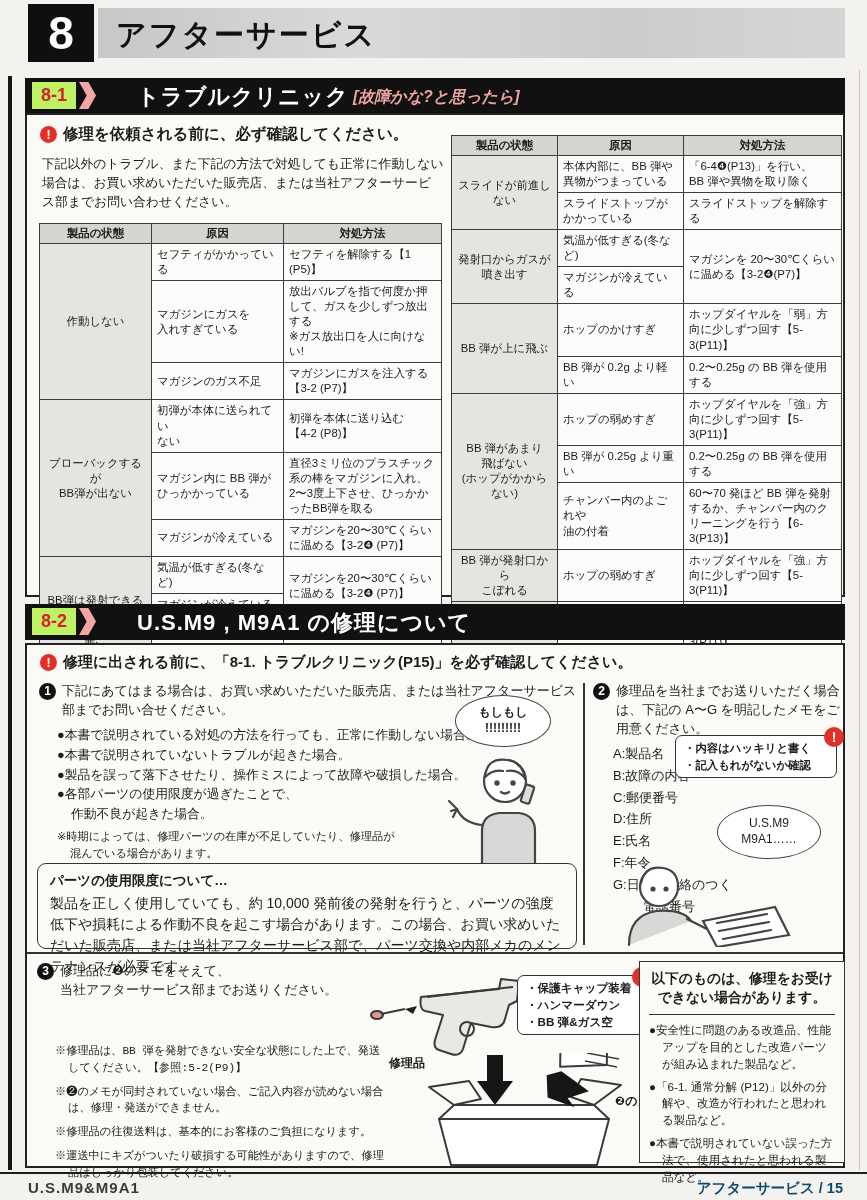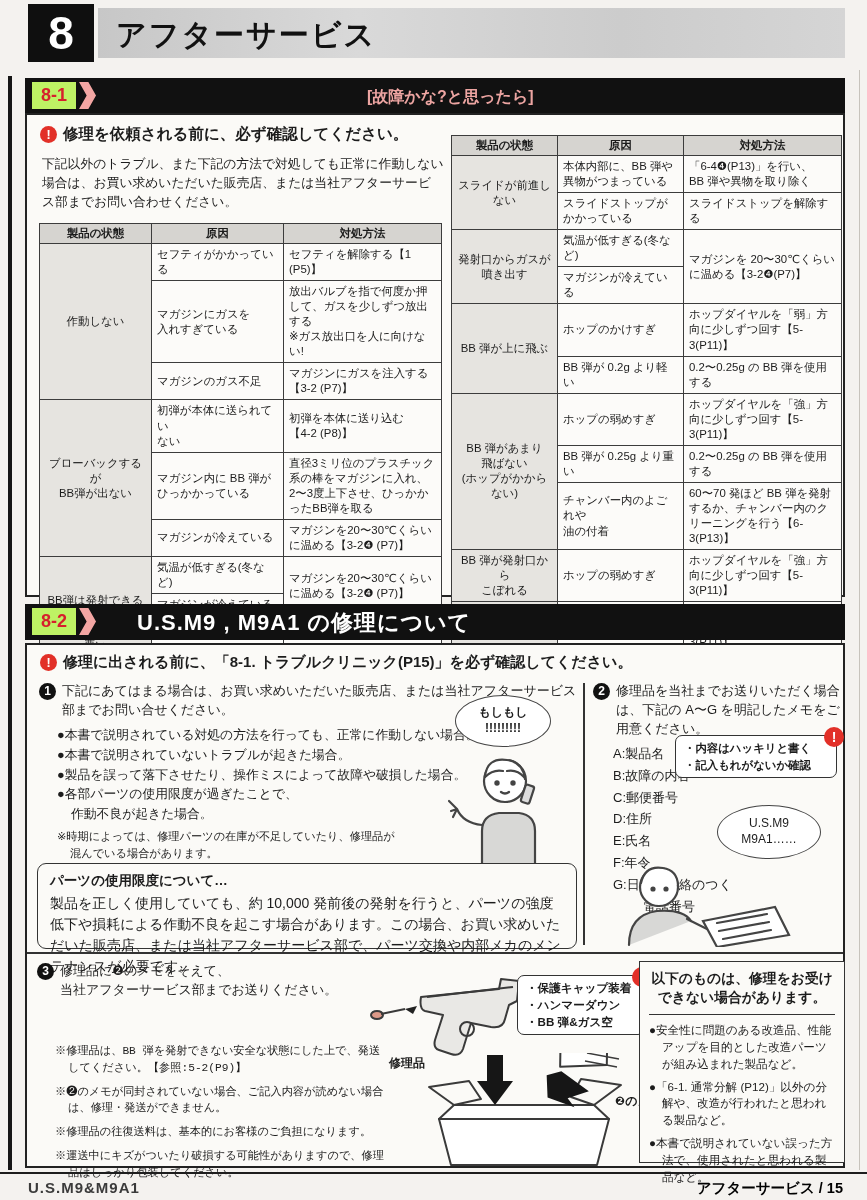--- a/index.html
+++ b/index.html
@@ -70,40 +70,41 @@
   .lbl{position:absolute;font-weight:bold;font-size:12px;}
 
   .reject-box{position:absolute;border:1.5px solid #333;background:#fbfaf7;padding:8px 9px;}
   .reject-title{font-weight:bold;font-size:13.8px;text-align:center;line-height:1.35;white-space:pre-line;
     border-bottom:1.5px solid #333;padding-bottom:7px;margin-bottom:7px;}
   .rblt{font-size:11.6px;line-height:1.45;padding-left:13px;text-indent:-13px;margin-bottom:6px;white-space:pre-line;}
 
   
   .footline{position:absolute;left:0;top:1172px;width:867px;height:2px;background:#1d1d1d;}
   .foot-left{position:absolute;left:28px;top:1179px;font-size:15px;font-weight:bold;color:#3b3b3b;letter-spacing:1px;}
-  .foot-right{position:absolute;right:24px;top:1179px;font-size:14.5px;font-weight:bold;color:#000000;}
+  .foot-right{position:absolute;right:24px;top:1179px;font-size:14.5px;font-weight:bold;color:#0c4a6e;}
 </style>
 </head>
 <body>
 
 <div id="page">
   <div class="edge-left"></div>
   <div class="edge-right"></div>
 
   <div class="chap-num">8</div>
   <div class="chap-banner">
     <div class="chap-title">アフターサービス</div>
   </div>
 
   <div class="sec-banner" style="top:78px;">
     <div class="badge">
       <span class="badge-rect">8-1</span>
       <span class="badge-chev"></span>
     </div>
-    <div class="sec-sub" style="left:342px;">[故障かな?と思ったら]</div>
+    <div class="sec-title">トラブルクリニック</div>
+    <div class="sec-sub" style="left:328px;font-style:italic;">[故障かな?と思ったら]</div>
   </div>
 
   <div class="content-box" style="top:113px;height:484px;">
     <div class="warn-row" style="left:13px;top:9px;">
       <span class="alert">!</span>
       <span>修理を依頼される前に、必ず確認してください。</span>
     </div>
     <div class="para" style="left:15px;top:39px;width:402px;">下記以外のトラブル、また下記の方法で対処しても正常に作動しない場合は、お買い求めいただいた販売店、または当社アフターサービス部までお問い合わせください。</div>
 
     <table class="t tl" style="left:12px;top:108px;">

